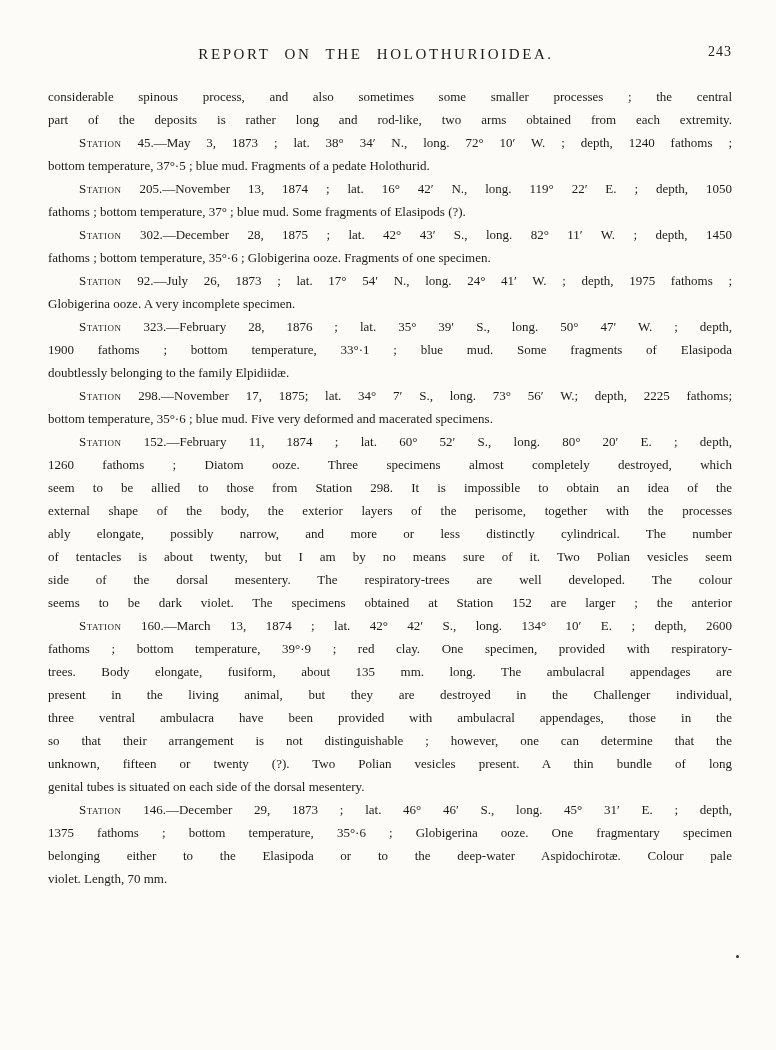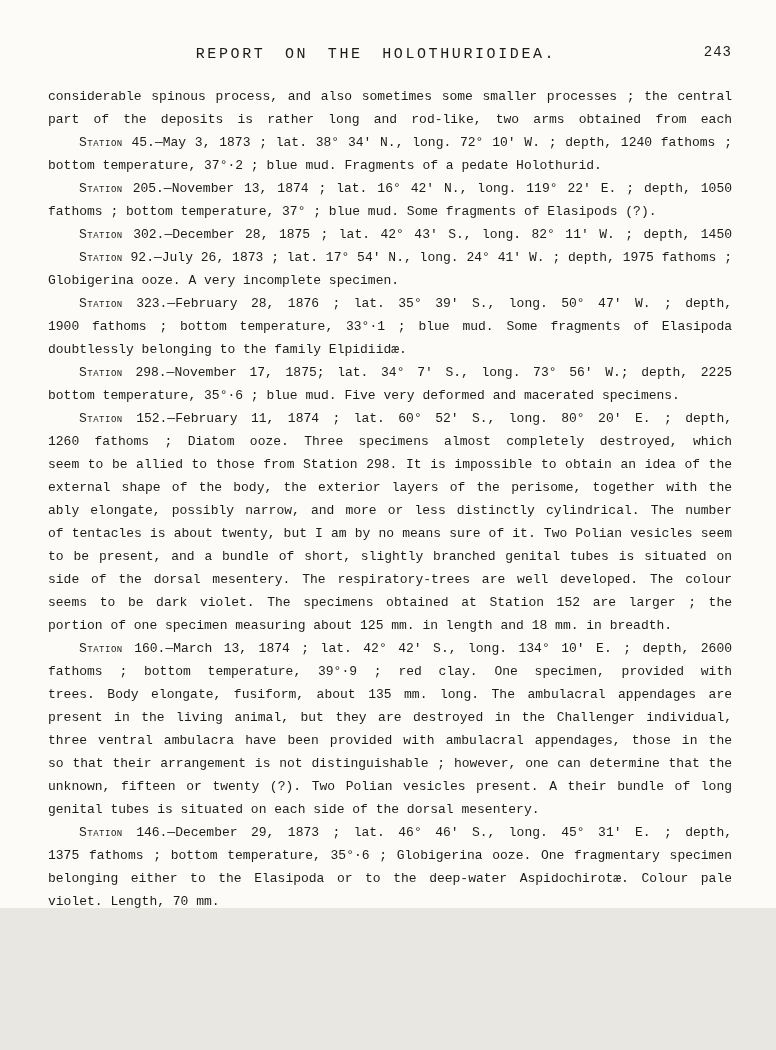--- a/index.html
+++ b/index.html
@@ -3,23 +3,23 @@
 <meta charset="utf-8">
 <style>
   html, body {
     margin: 0;
     padding: 0;
     background: #e9e7e2;
   }
   .page {
     position: relative;
     width: 776px;
-    height: 908px;
+    height: 1050px;
     background: #fcfbf8;
-    font-family: Liberation Mono, monospace;
+    font-family: Liberation Serif, serif;
     color: #1d1b18;
     overflow: hidden;
   }
   .running-head {
     position: absolute;
     left: 48px;
     top: 45px;
     width: 684px;
     height: 20px;
     text-align: center;
@@ -81,28 +81,29 @@
     <span class="page-number">243</span>
   </div>
 
   <div class="text-block">
       <div class="paragraph">
         <div class="line">considerable spinous process, and also sometimes some smaller processes ; the central</div>
         <div class="line">part of the deposits is rather long and rod-like, two arms obtained from each extremity.</div>
       </div>
       <div class="paragraph">
         <div class="line indent"><span class="smallcaps">Station</span> 45.—May 3, 1873 ; lat. 38° 34′ N., long. 72° 10′ W. ; depth, 1240 fathoms ;</div>
-        <div class="line last">bottom temperature, 37°·2 ; blue mud.  Fragments of a pedate Holothurid.</div>
+        <div class="line last">bottom temperature, 37°·5 ; blue mud.  Fragments of a pedate Holothurid.</div>
       </div>
       <div class="paragraph">
         <div class="line indent"><span class="smallcaps">Station</span> 205.—November 13, 1874 ; lat. 16° 42′ N., long. 119° 22′ E. ; depth, 1050</div>
         <div class="line last">fathoms ; bottom temperature, 37° ; blue mud.  Some fragments of Elasipods (?).</div>
       </div>
       <div class="paragraph">
         <div class="line indent"><span class="smallcaps">Station</span> 302.—December 28, 1875 ; lat. 42° 43′ S., long. 82° 11′ W. ; depth, 1450</div>
+        <div class="line last">fathoms ; bottom temperature, 35°·6 ; Globigerina ooze.  Fragments of one specimen.</div>
       </div>
       <div class="paragraph">
         <div class="line indent"><span class="smallcaps">Station</span> 92.—July 26, 1873 ; lat. 17° 54′ N., long. 24° 41′ W. ; depth, 1975 fathoms ;</div>
         <div class="line last">Globigerina ooze.  A very incomplete specimen.</div>
       </div>
       <div class="paragraph">
         <div class="line indent"><span class="smallcaps">Station</span> 323.—February 28, 1876 ; lat. 35° 39′ S., long. 50° 47′ W. ; depth,</div>
         <div class="line">1900 fathoms ; bottom temperature, 33°·1 ; blue mud.  Some fragments of Elasipoda</div>
         <div class="line last">doubtlessly belonging to the family Elpidiidæ.</div>
       </div>
@@ -110,33 +111,31 @@
         <div class="line indent"><span class="smallcaps">Station</span> 298.—November 17, 1875; lat. 34° 7′ S., long. 73° 56′ W.; depth, 2225 fathoms;</div>
         <div class="line last">bottom temperature, 35°·6 ; blue mud.  Five very deformed and macerated specimens.</div>
       </div>
       <div class="paragraph">
         <div class="line indent"><span class="smallcaps">Station</span> 152.—February 11, 1874 ; lat. 60° 52′ S., long. 80° 20′ E. ; depth,</div>
         <div class="line">1260 fathoms ; Diatom ooze.  Three specimens almost completely destroyed, which</div>
         <div class="line">seem to be allied to those from Station 298.  It is impossible to obtain an idea of the</div>
         <div class="line">external shape of the body, the exterior layers of the perisome, together with the processes</div>
         <div class="line">ably elongate, possibly narrow, and more or less distinctly cylindrical.  The number</div>
         <div class="line">of tentacles is about twenty, but I am by no means sure of it.  Two Polian vesicles seem</div>
-        <div class="line">to be present, and a bundle of short, slightly branched genital tubes is situated on each</div>
         <div class="line">side of the dorsal mesentery.  The respiratory-trees are well developed.  The colour</div>
         <div class="line">seems to be dark violet.  The specimens obtained at Station 152 are larger ; the anterior</div>
-        <div class="line last">portion of one specimen measuring about 125 mm. in length and 18 mm. in breadth.</div>
       </div>
       <div class="paragraph">
         <div class="line indent"><span class="smallcaps">Station</span> 160.—March 13, 1874 ; lat. 42° 42′ S., long. 134° 10′ E. ; depth, 2600</div>
         <div class="line">fathoms ; bottom temperature, 39°·9 ; red clay.  One specimen, provided with respiratory-</div>
         <div class="line">trees.  Body elongate, fusiform, about 135 mm. long.  The ambulacral appendages are</div>
         <div class="line">present in the living animal, but they are destroyed in the Challenger individual,</div>
         <div class="line">three ventral ambulacra have been provided with ambulacral appendages, those in the</div>
         <div class="line">so that their arrangement is not distinguishable ; however, one can determine that the</div>
-        <div class="line">unknown, fifteen or twenty (?).  Two Polian vesicles present.  A their bundle of long</div>
+        <div class="line">unknown, fifteen or twenty (?).  Two Polian vesicles present.  A thin bundle of long</div>
         <div class="line last">genital tubes is situated on each side of the dorsal mesentery.</div>
       </div>
       <div class="paragraph">
         <div class="line indent"><span class="smallcaps">Station</span> 146.—December 29, 1873 ; lat. 46° 46′ S., long. 45° 31′ E. ; depth,</div>
         <div class="line">1375 fathoms ; bottom temperature, 35°·6 ; Globigerina ooze.  One fragmentary specimen</div>
         <div class="line">belonging either to the Elasipoda or to the deep-water Aspidochirotæ.  Colour pale</div>
         <div class="line last">violet.  Length, 70 mm.</div>
       </div>
     </div>
 

